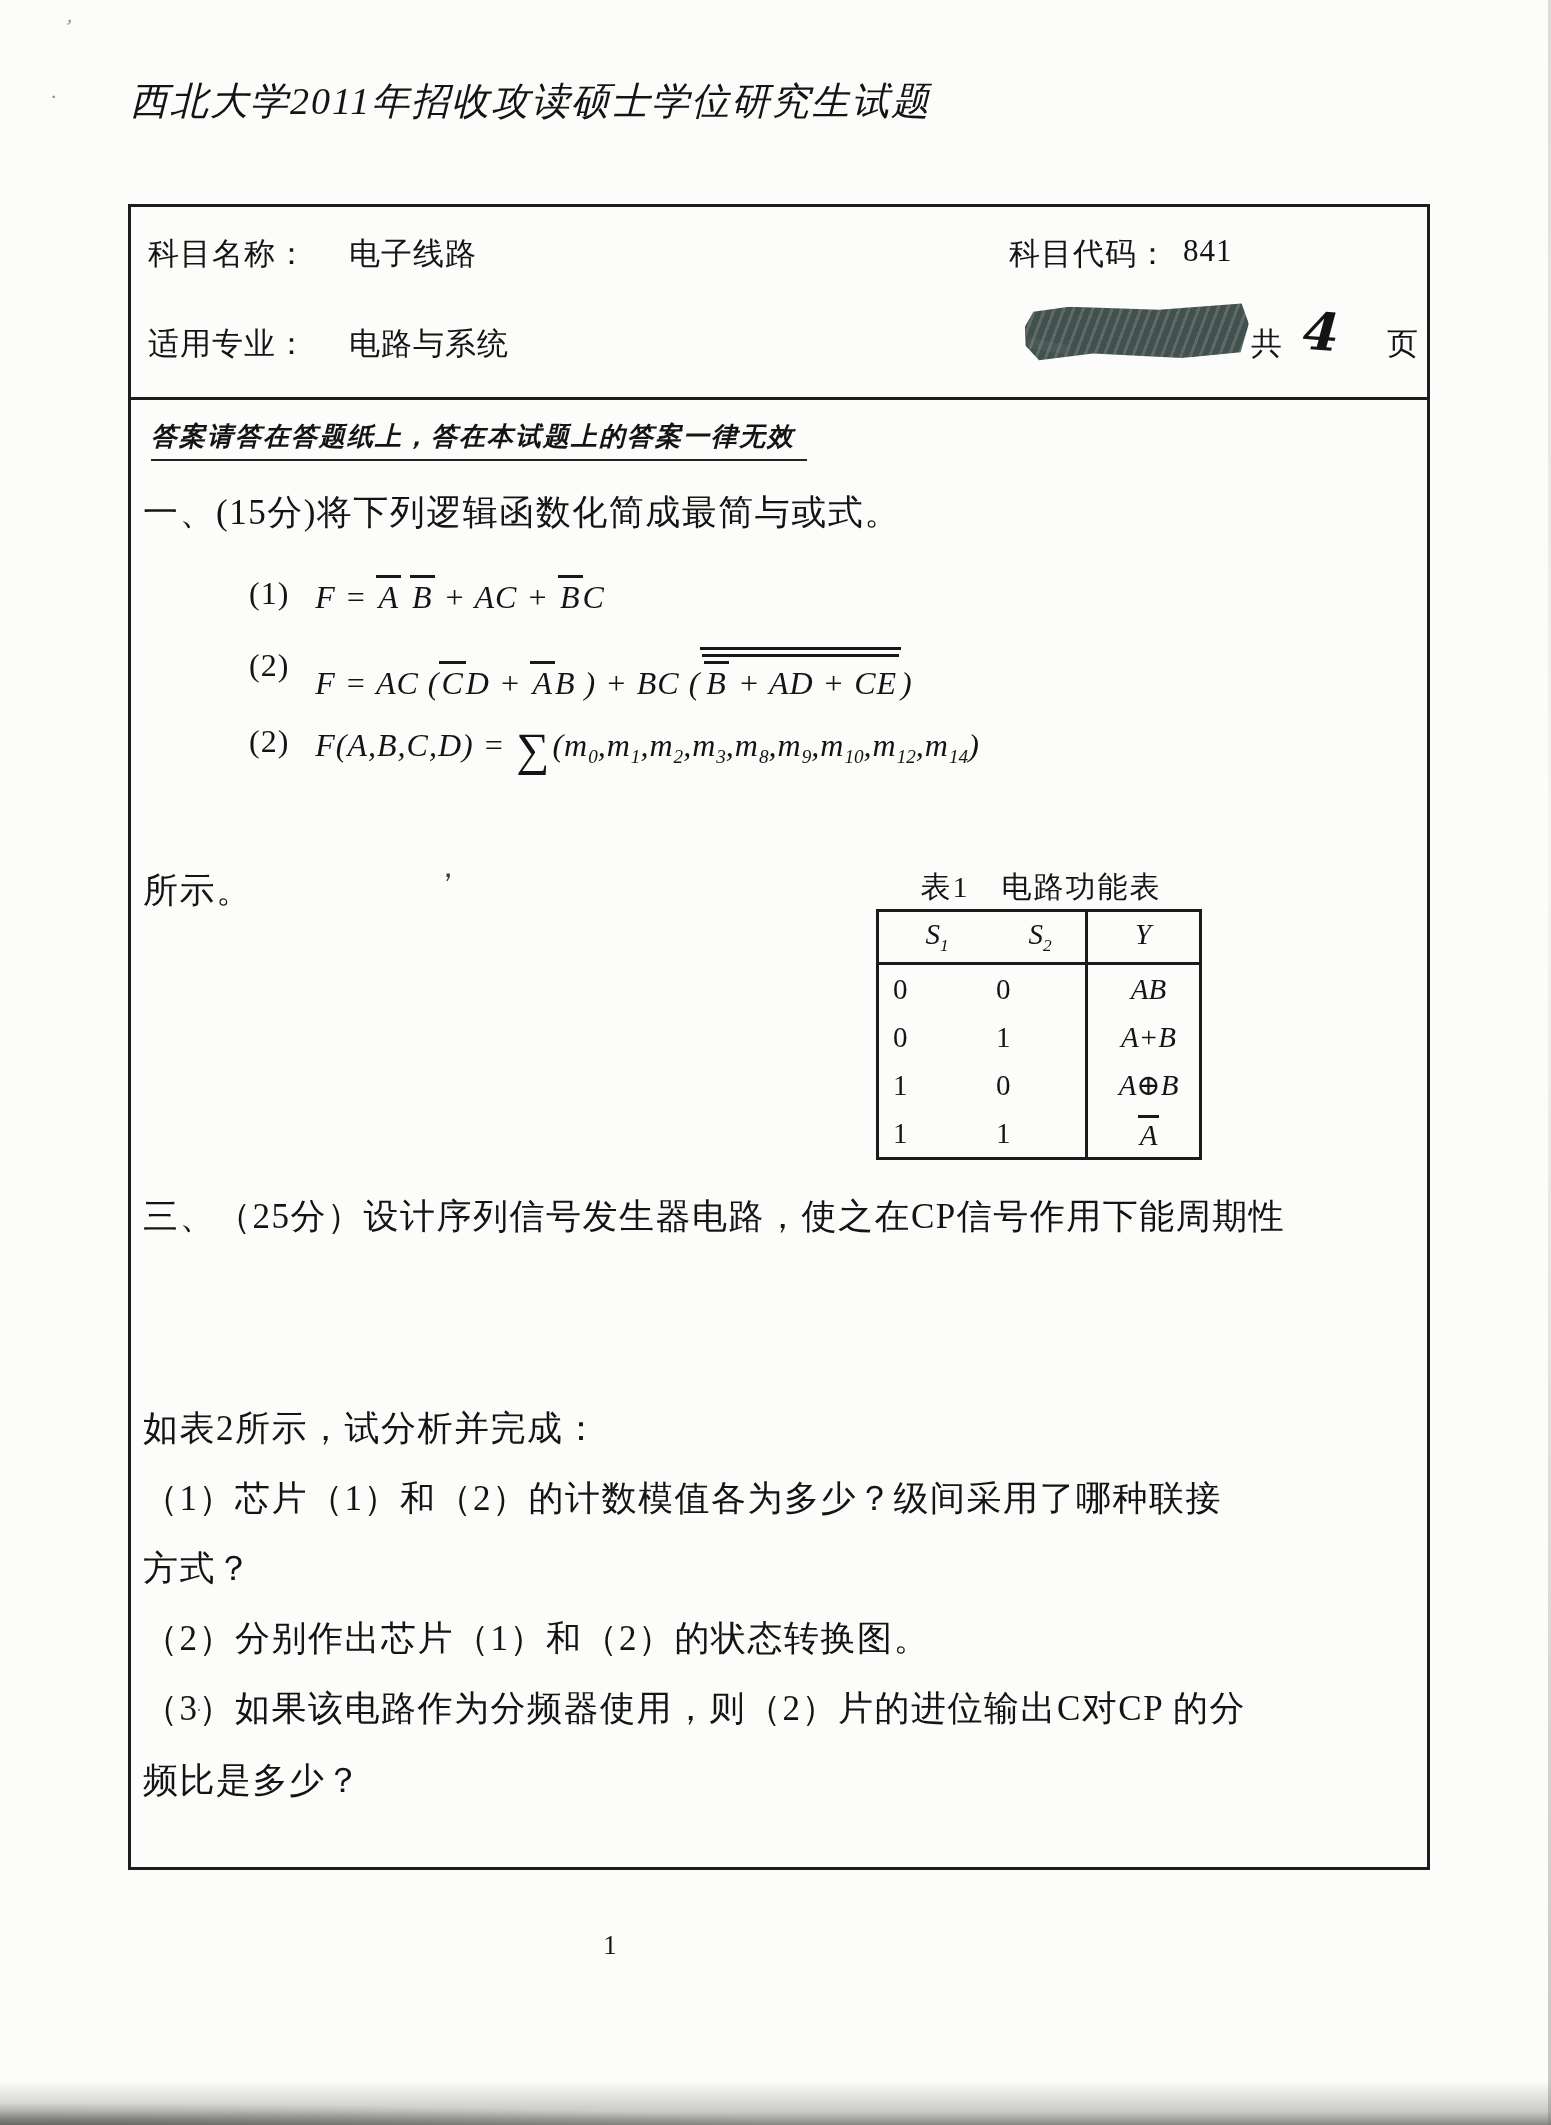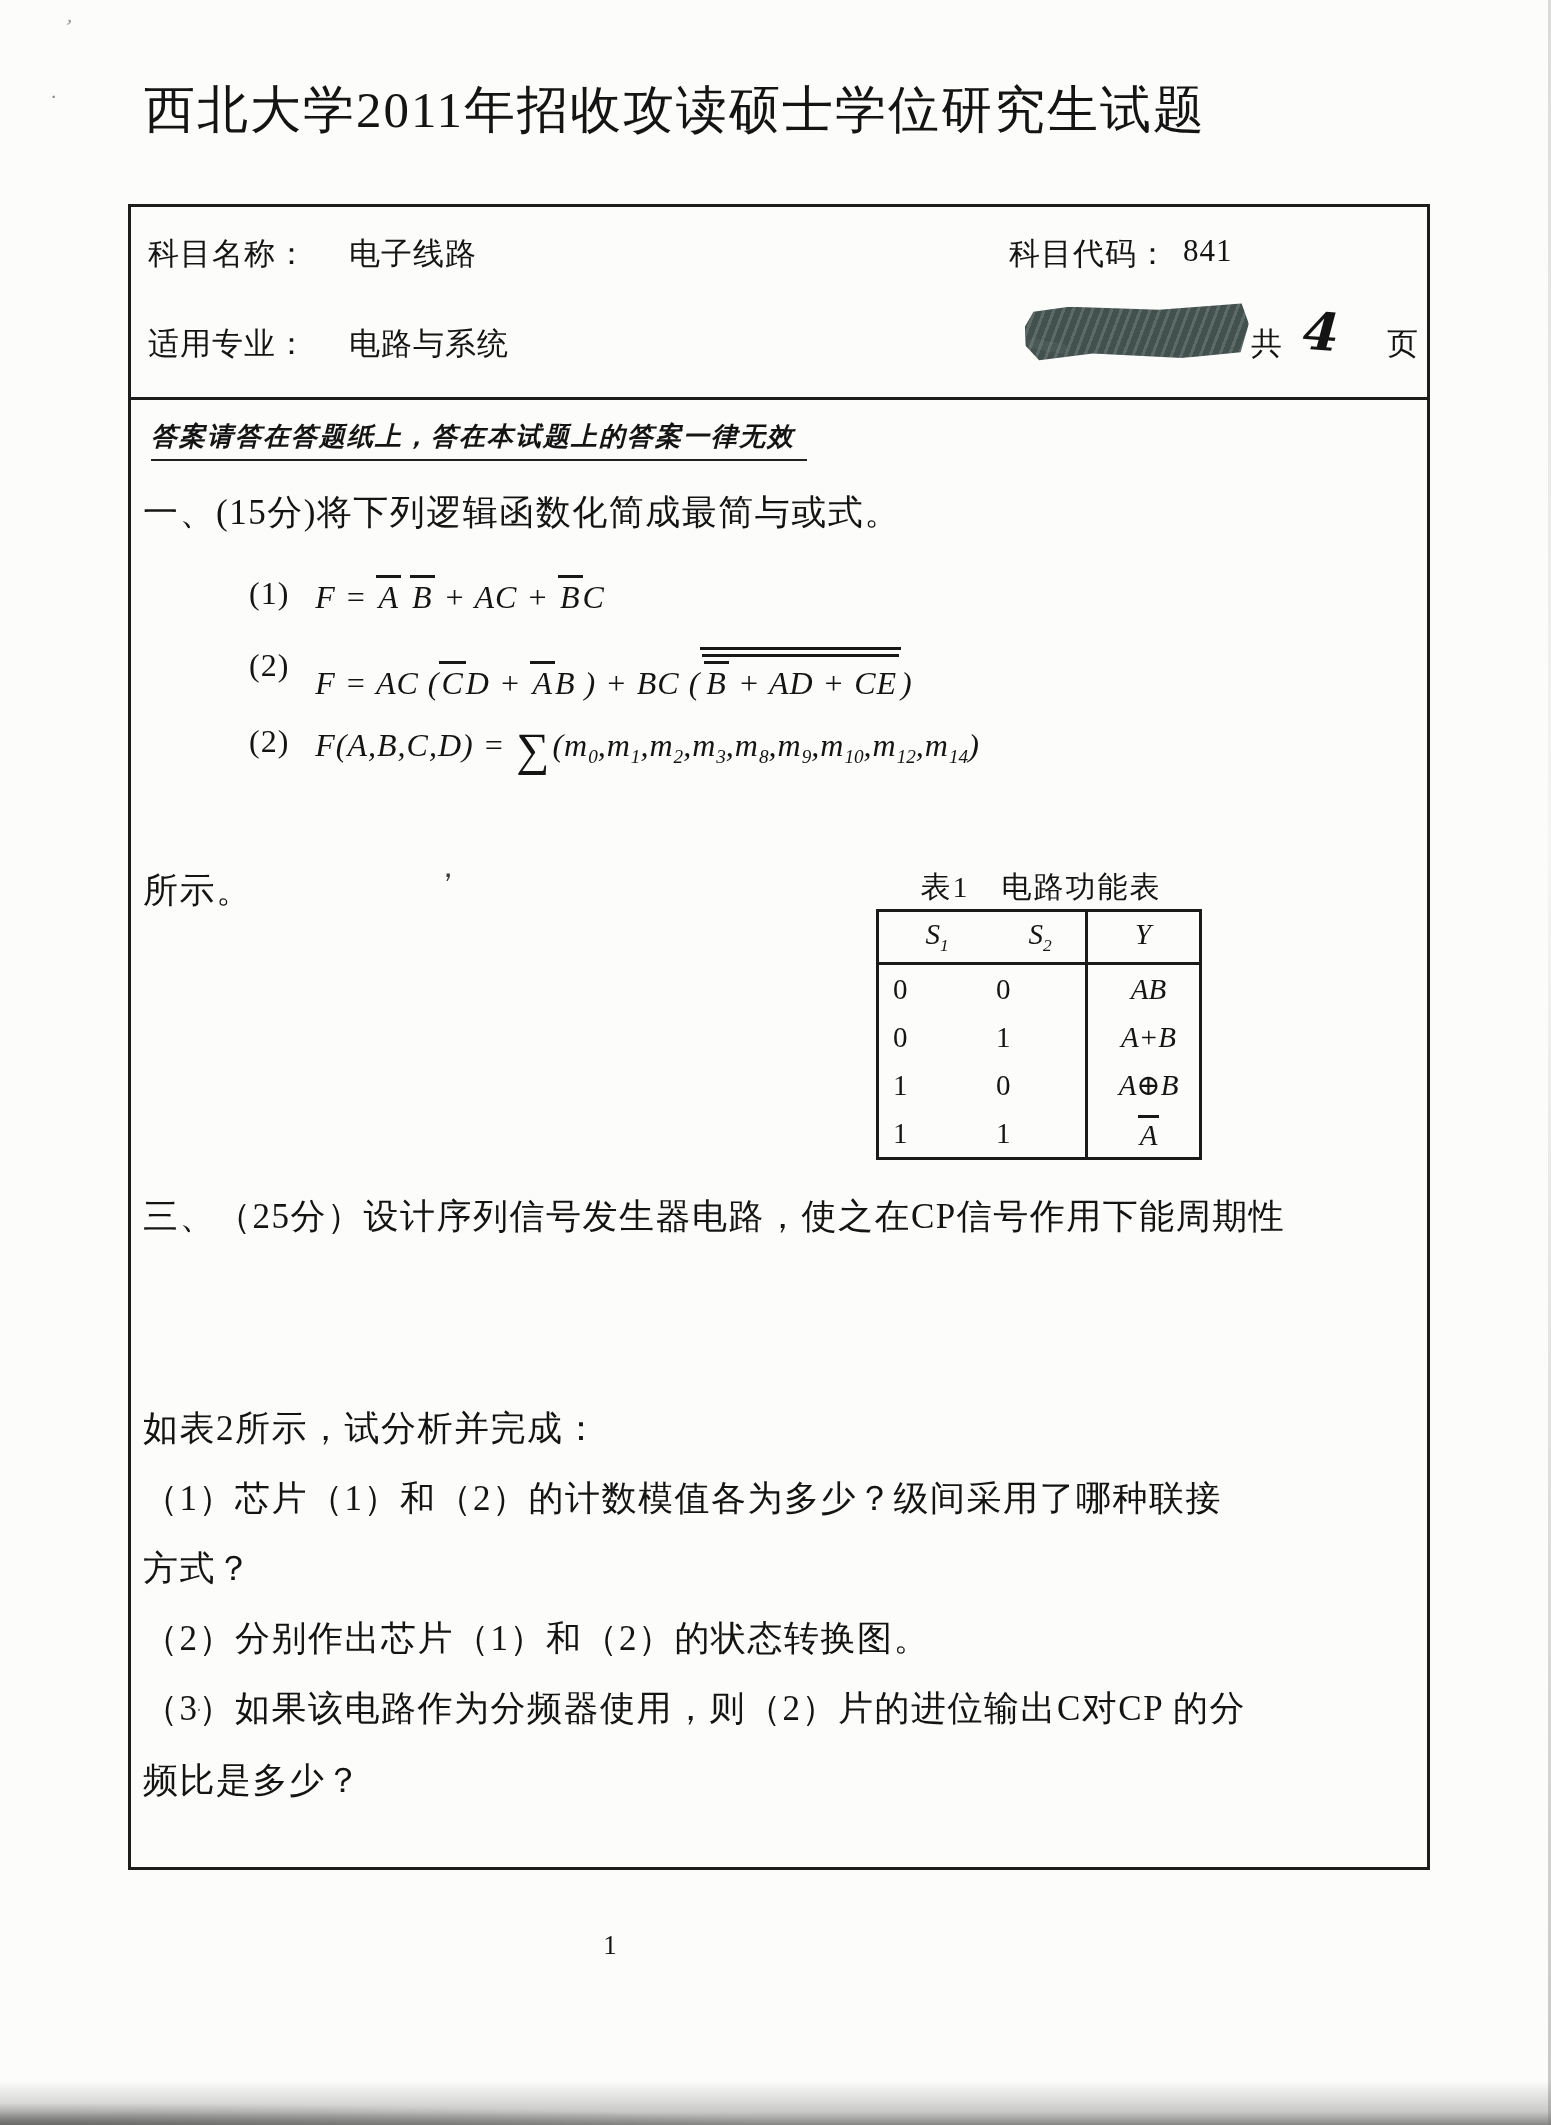--- a/index.html
+++ b/index.html
@@ -1,19 +1,19 @@
 <!DOCTYPE html>
 <html><head>
 <meta charset="utf-8">
 <style>
   html,body{margin:0;padding:0;background:#e8e8e6;}
   .page{position:relative;width:1551px;height:2125px;background:#fcfcfa;overflow:hidden;
         font-family:"Liberation Serif","DejaVu Serif",serif;color:#141414;}
-  .title{position:absolute;top:76px;left:130px;width:1090px;text-align:center;
-         font-size:51px;letter-spacing:2px;white-space:nowrap;}
+  .title{position:absolute;top:76px;left:130px;width:1090px;text-align:left;
+         font-size:38px;letter-spacing:2px;white-space:nowrap;font-style:italic;}
   
   .sheet{position:absolute;left:128px;top:204px;width:1296px;height:1660px;border:3px solid #1d1d1d;}
   .sheet-header{position:absolute;top:0;left:0;width:100%;height:190px;border-bottom:3px solid #1d1d1d;}
   .hl,.hv{position:absolute;font-size:31px;letter-spacing:1px;white-space:nowrap;}
   .r1{top:26px}.r2{top:116px}
   .pos-c1{left:17px}.pos-c2{left:218px}
   .pos-code-label{left:878px}.pos-code-val{left:1052px}
   .pages-prefix{left:1120px;top:116px}
   .pages-suffix{left:1256px;top:116px}
   .hand4{position:absolute;left:1172px;top:94px;font-size:52px;font-weight:bold;font-style:italic;

